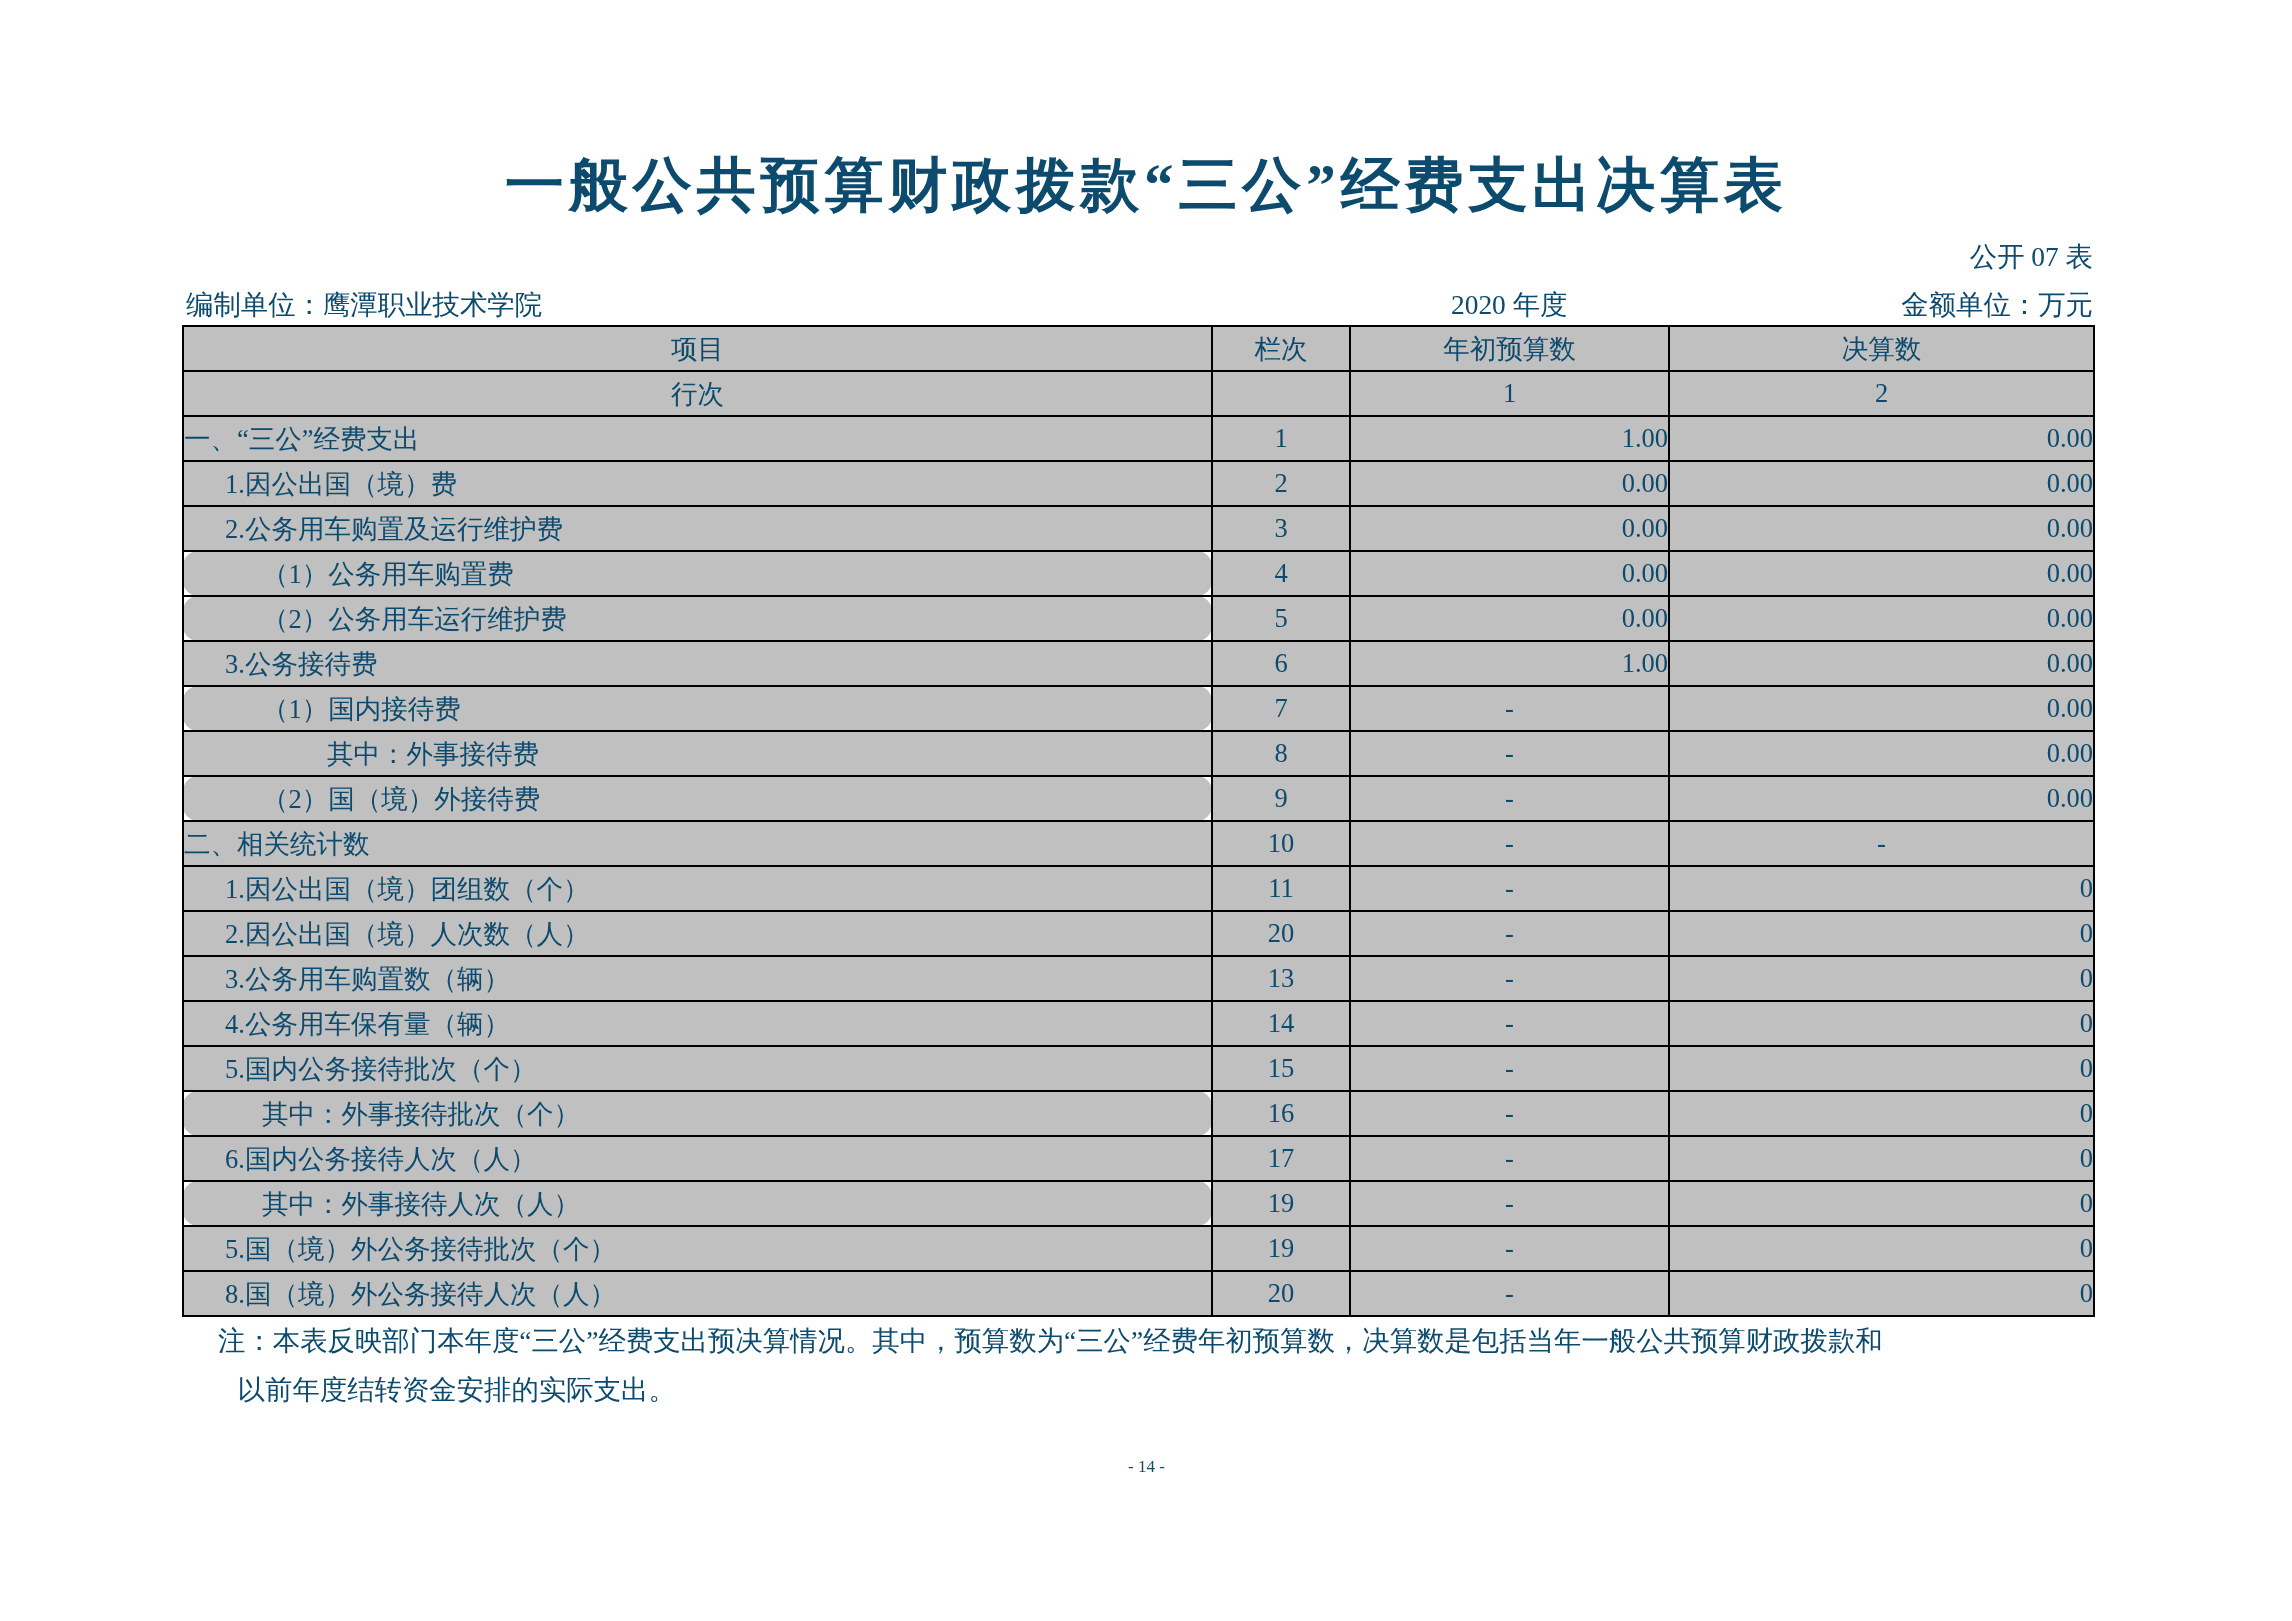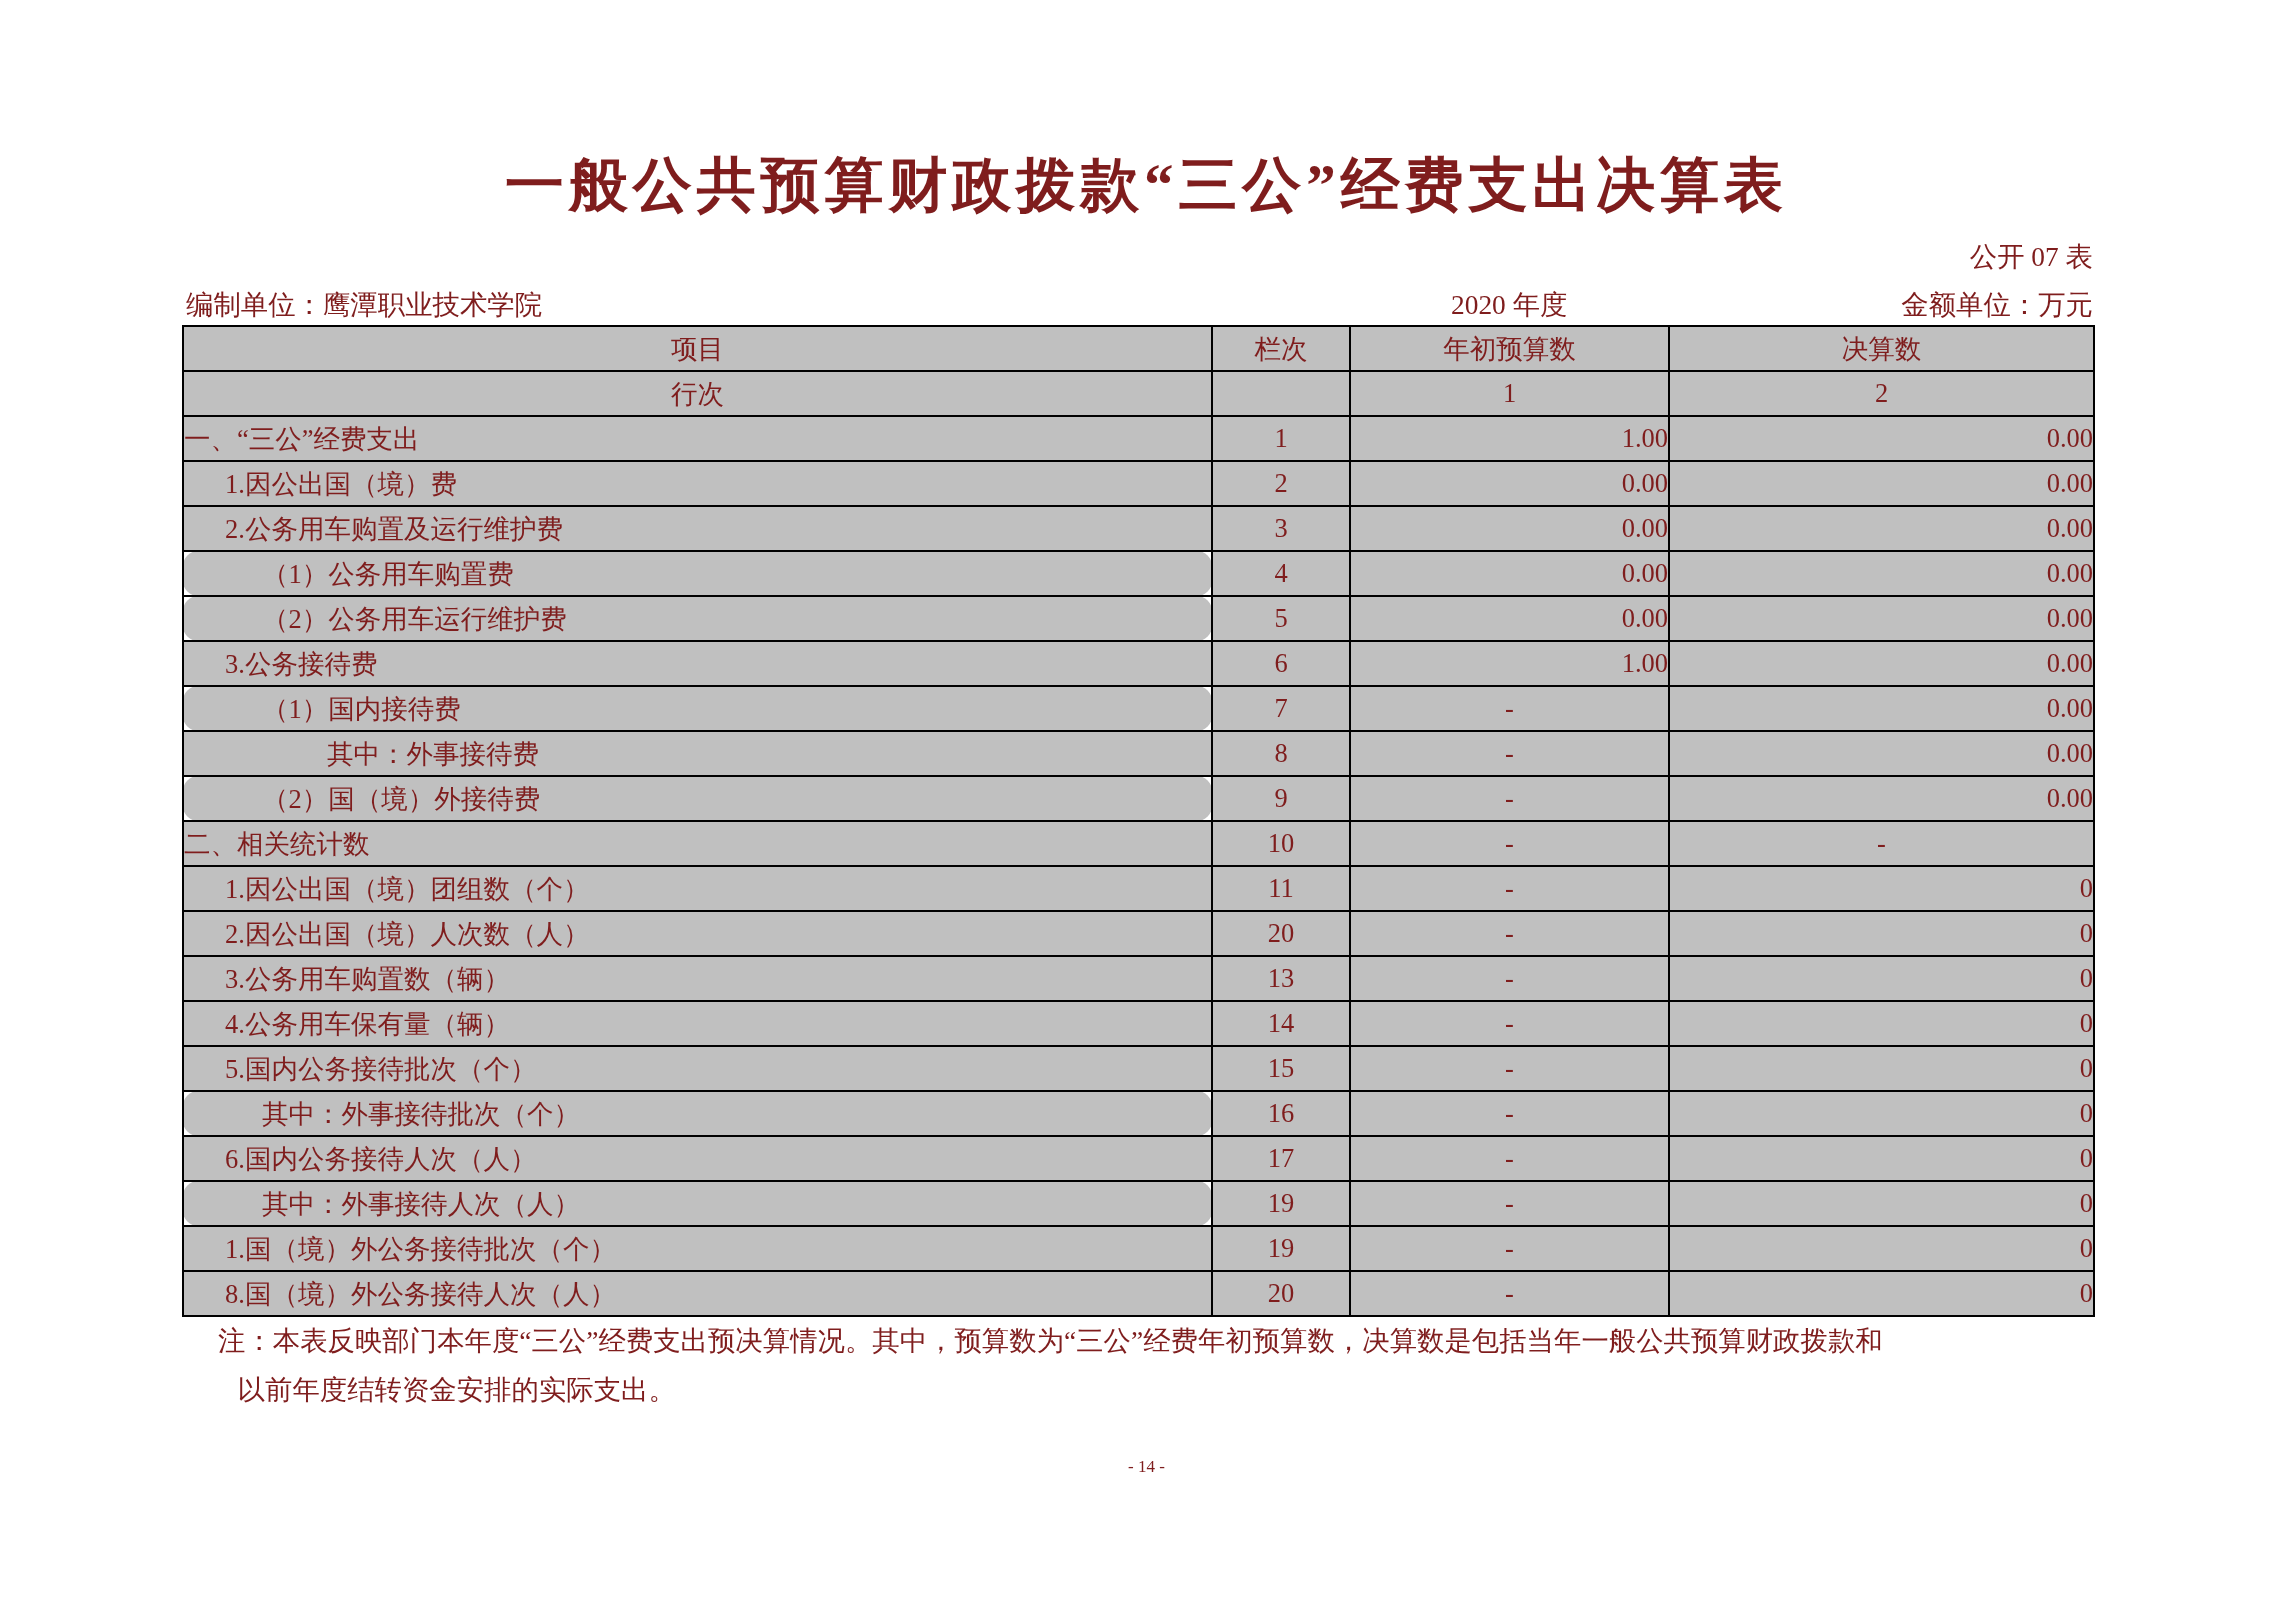--- a/index.html
+++ b/index.html
@@ -1,21 +1,21 @@
 <!DOCTYPE html>
 <html style="--cell-gray: #c0c0c0;"><head>
 <meta charset="utf-8">
 <style>
   html,body { margin:0; padding:0; background:#888; }
   .page {
     position:relative;
     width:2293px; height:1621px;
     background:#ffffff;
     font-family:"Liberation Serif","DejaVu Serif",serif;
-    color:#7f1d1d;
+    color:#0c4a6e;
     overflow:hidden;
   }
   .doc-title {
     position:absolute; top:147px; left:0; width:100%;
     text-align:center;
     font-size:59px; font-weight:bold; letter-spacing:4.9px;
     line-height:1.3;
   }
   .table-code {
     position:absolute; top:239px; right:200px;
@@ -205,21 +205,21 @@
           <td class="c-num dash">-</td>
           <td class="c-num">0</td>
         </tr>
         <tr>
           <td class="c-item lvl2">其中：外事接待人次（人）</td>
           <td class="c-line">19</td>
           <td class="c-num dash">-</td>
           <td class="c-num">0</td>
         </tr>
         <tr>
-          <td class="c-item lvl1">1.国（境）外公务接待批次（个）</td>
+          <td class="c-item lvl1">5.国（境）外公务接待批次（个）</td>
           <td class="c-line">19</td>
           <td class="c-num dash">-</td>
           <td class="c-num">0</td>
         </tr>
         <tr>
           <td class="c-item lvl1">8.国（境）外公务接待人次（人）</td>
           <td class="c-line">20</td>
           <td class="c-num dash">-</td>
           <td class="c-num">0</td>
         </tr>

